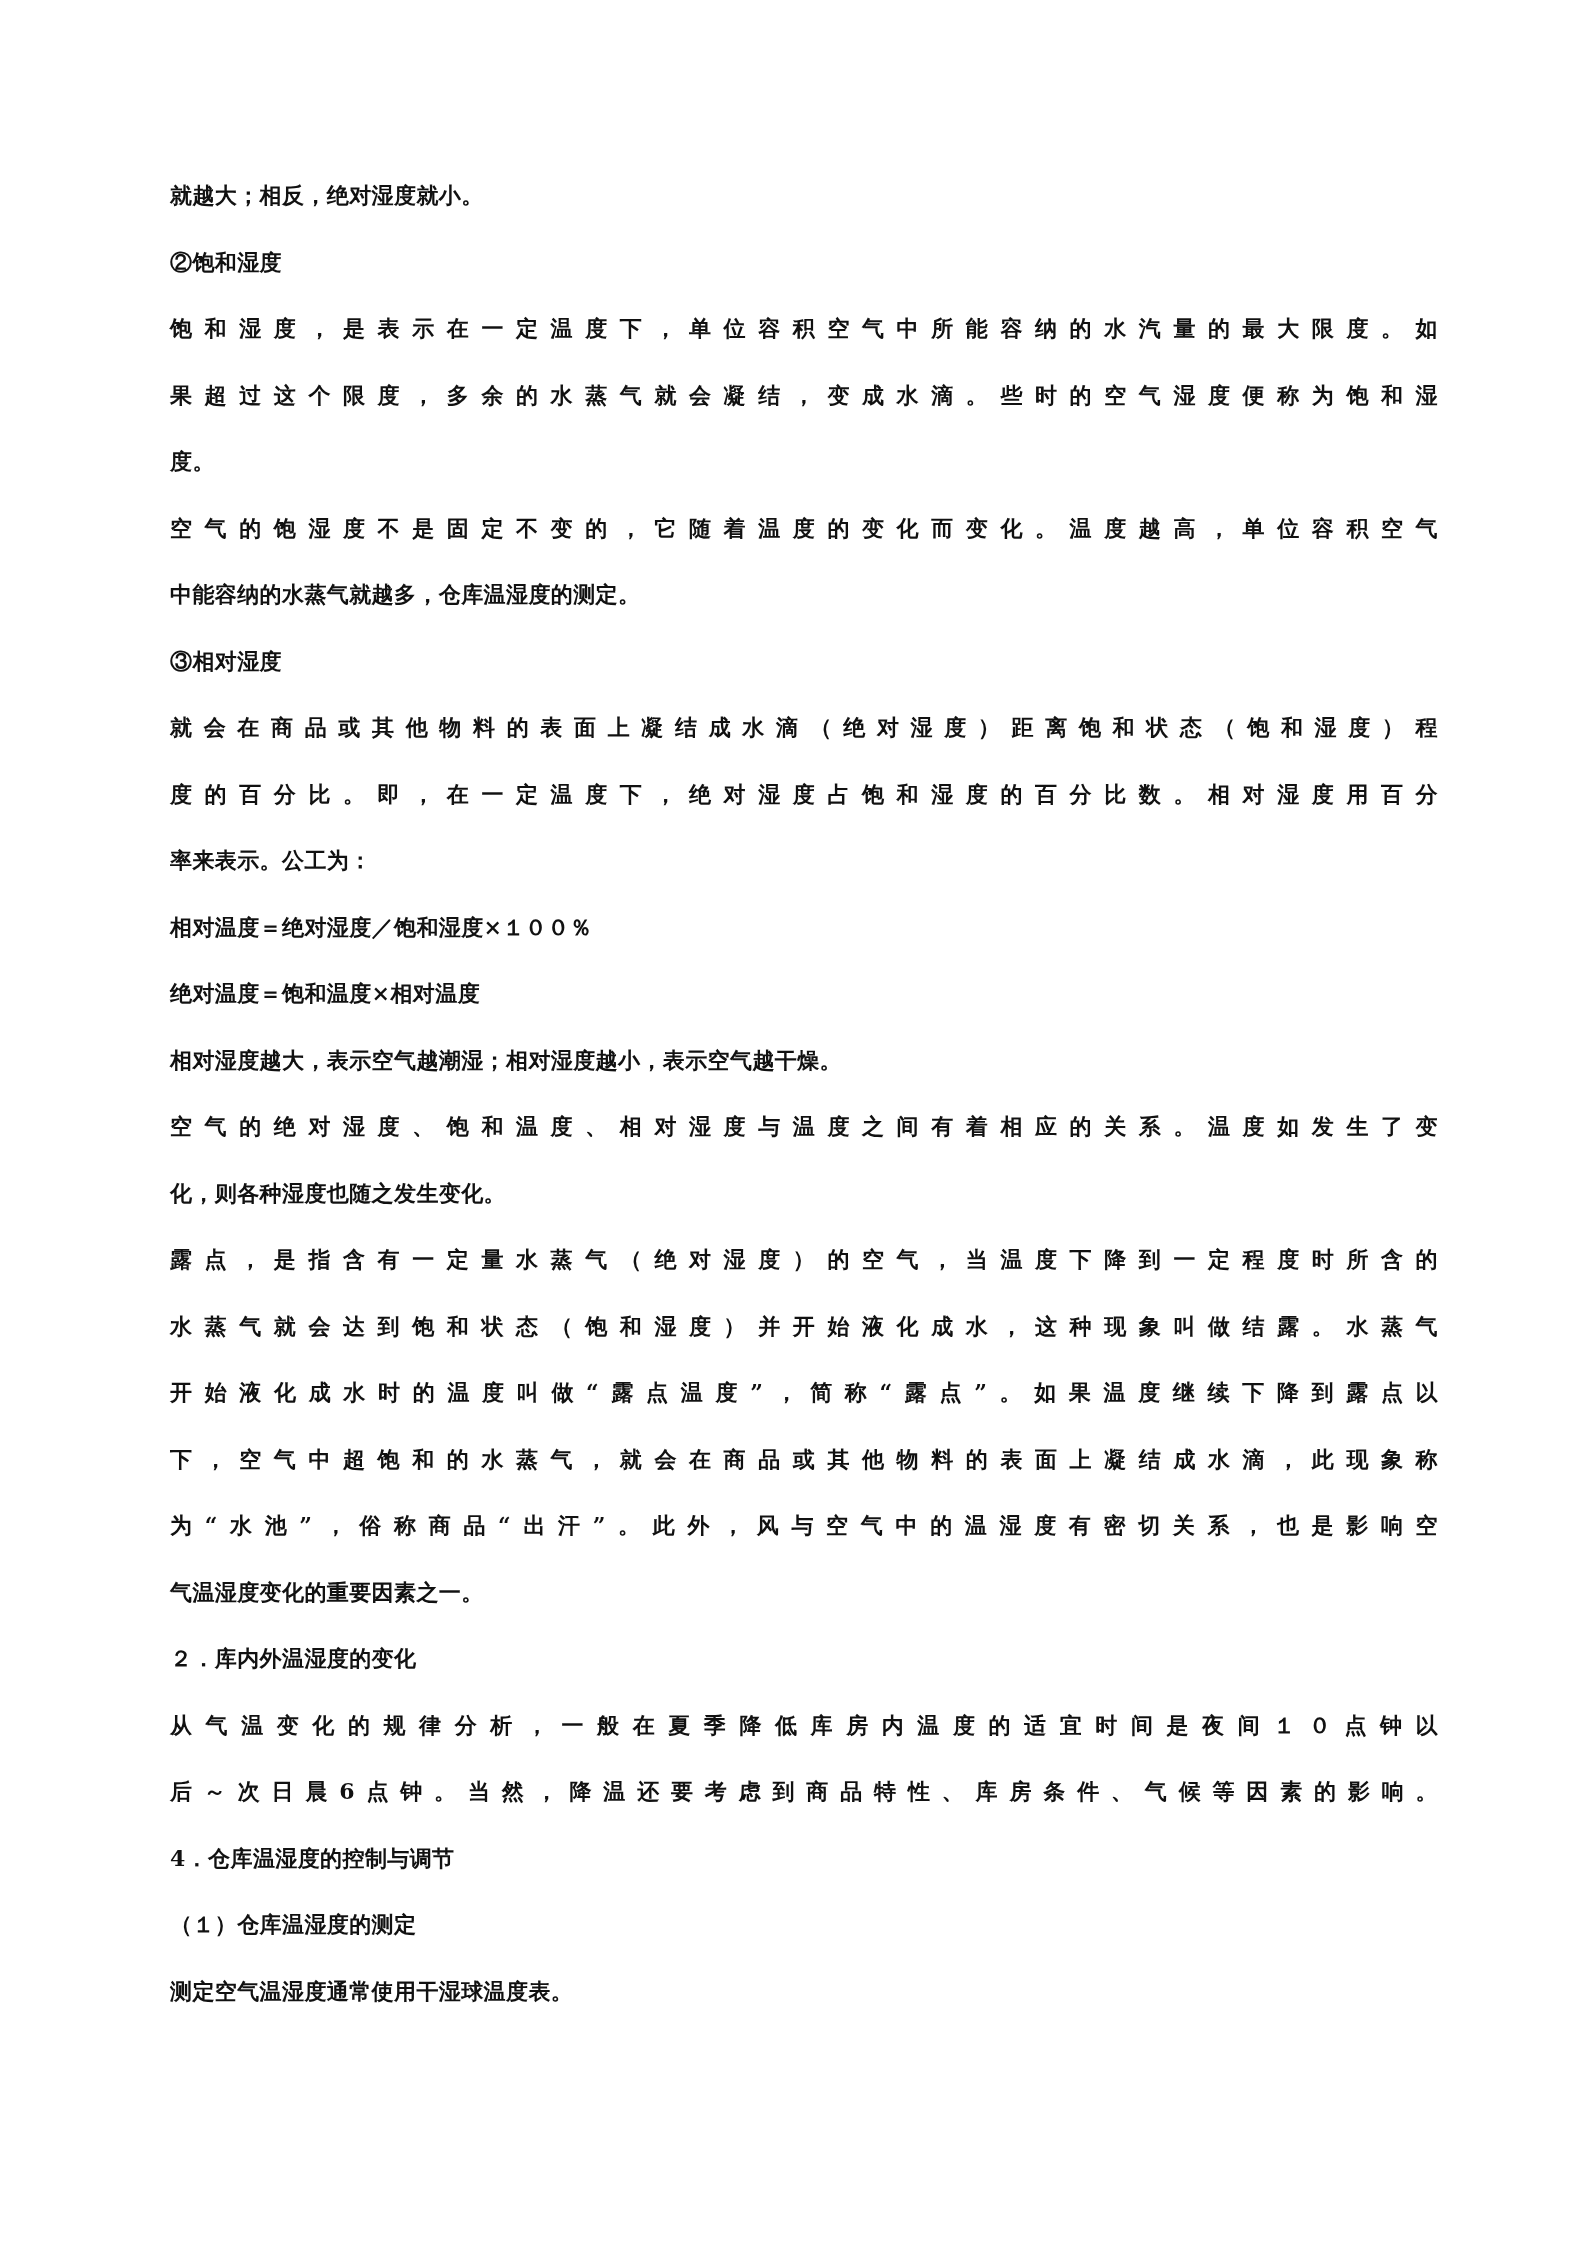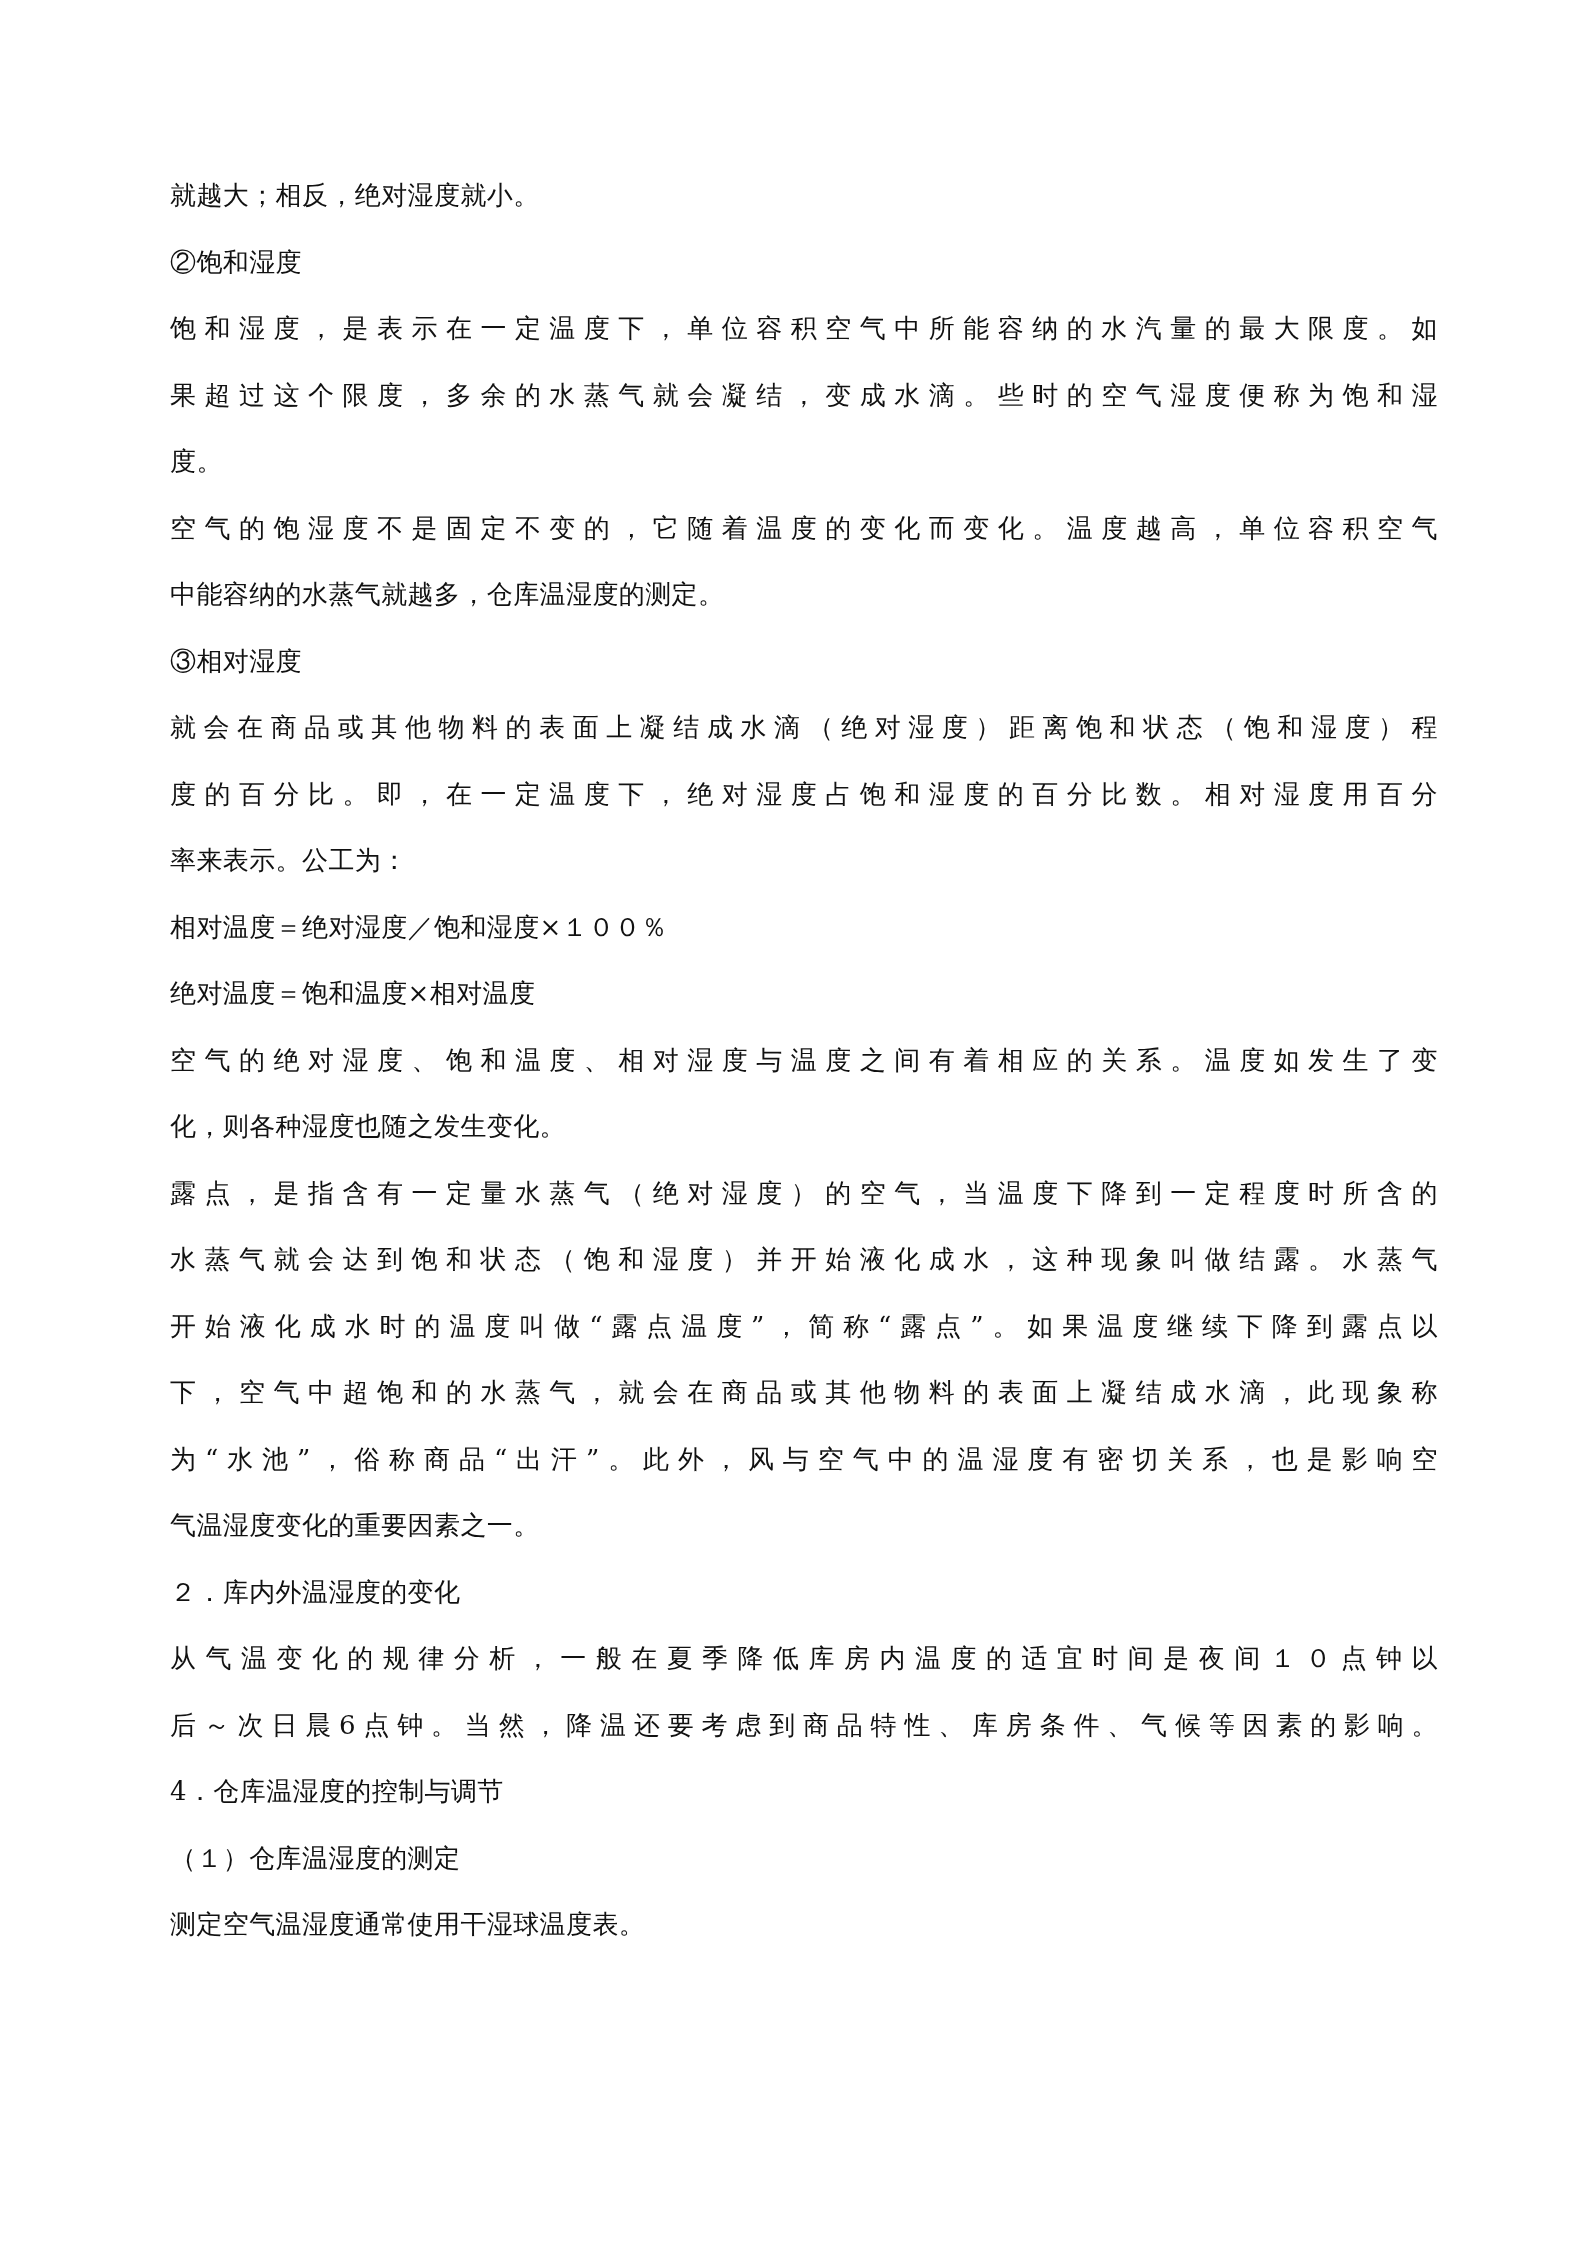--- a/index.html
+++ b/index.html
@@ -15,25 +15,26 @@
     font-family: "DejaVu Serif", "Liberation Serif", serif;
     color: #111111;
   }
   .page {
     position: absolute;
     left: 170px;
     top: 162px;
     width: 1268px;
   }
   .line {
-    font-size: 26px;
+    font-size: 22px;
     line-height: 66.5px;
     height: 66.5px;
     white-space: nowrap;
     letter-spacing: 0.4px;
+    font-weight: bold;
   }
   .justify {
     text-align: justify;
     text-align-last: justify;
   }
 </style>
 </head>
 <body>
 
 <div class="page">
@@ -43,20 +44,21 @@
   <div class="line justify">果超过这个限度，多余的水蒸气就会凝结，变成水滴。些时的空气湿度便称为饱和湿</div>
   <div class="line">度。</div>
   <div class="line justify">空气的饱湿度不是固定不变的，它随着温度的变化而变化。温度越高，单位容积空气</div>
   <div class="line">中能容纳的水蒸气就越多，仓库温湿度的测定。</div>
   <div class="line">③相对湿度</div>
   <div class="line justify">就会在商品或其他物料的表面上凝结成水滴（绝对湿度）距离饱和状态（饱和湿度）程</div>
   <div class="line justify">度的百分比。即，在一定温度下，绝对湿度占饱和湿度的百分比数。相对湿度用百分</div>
   <div class="line">率来表示。公工为：</div>
   <div class="line">相对温度＝绝对湿度／饱和湿度×１００％</div>
   <div class="line">绝对温度＝饱和温度×相对温度</div>
+  <div class="line">相对湿度越大，表示空气越潮湿；相对湿度越小，表示空气越干燥。</div>
   <div class="line justify">空气的绝对湿度、饱和温度、相对湿度与温度之间有着相应的关系。温度如发生了变</div>
   <div class="line">化，则各种湿度也随之发生变化。</div>
   <div class="line justify">露点，是指含有一定量水蒸气（绝对湿度）的空气，当温度下降到一定程度时所含的</div>
   <div class="line justify">水蒸气就会达到饱和状态（饱和湿度）并开始液化成水，这种现象叫做结露。水蒸气</div>
   <div class="line justify">开始液化成水时的温度叫做“露点温度”，简称“露点”。如果温度继续下降到露点以</div>
   <div class="line justify">下，空气中超饱和的水蒸气，就会在商品或其他物料的表面上凝结成水滴，此现象称</div>
   <div class="line justify">为“水池”，俗称商品“出汗”。此外，风与空气中的温湿度有密切关系，也是影响空</div>
   <div class="line">气温湿度变化的重要因素之一。</div>
   <div class="line">２．库内外温湿度的变化</div>
   <div class="line justify">从气温变化的规律分析，一般在夏季降低库房内温度的适宜时间是夜间１０点钟以</div>

